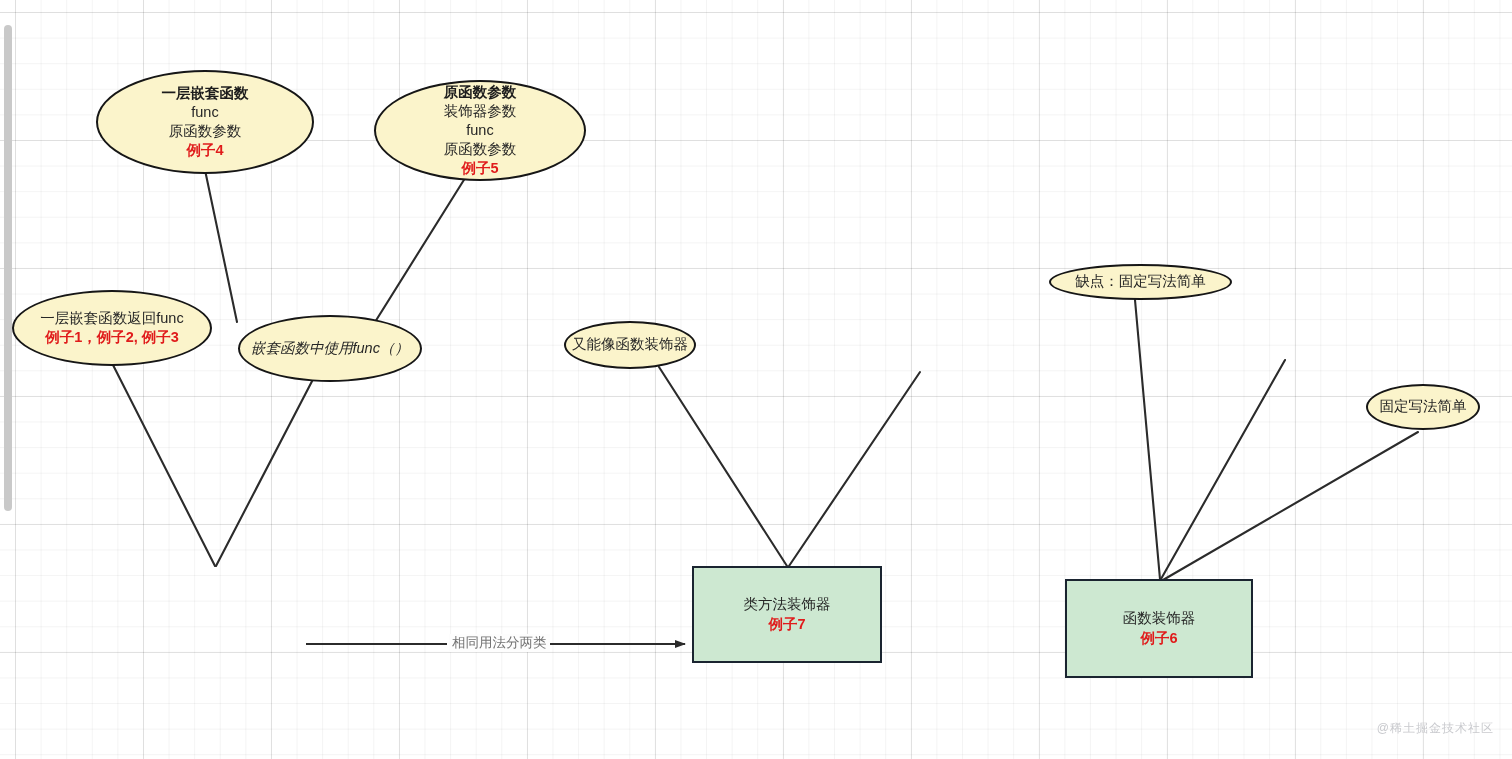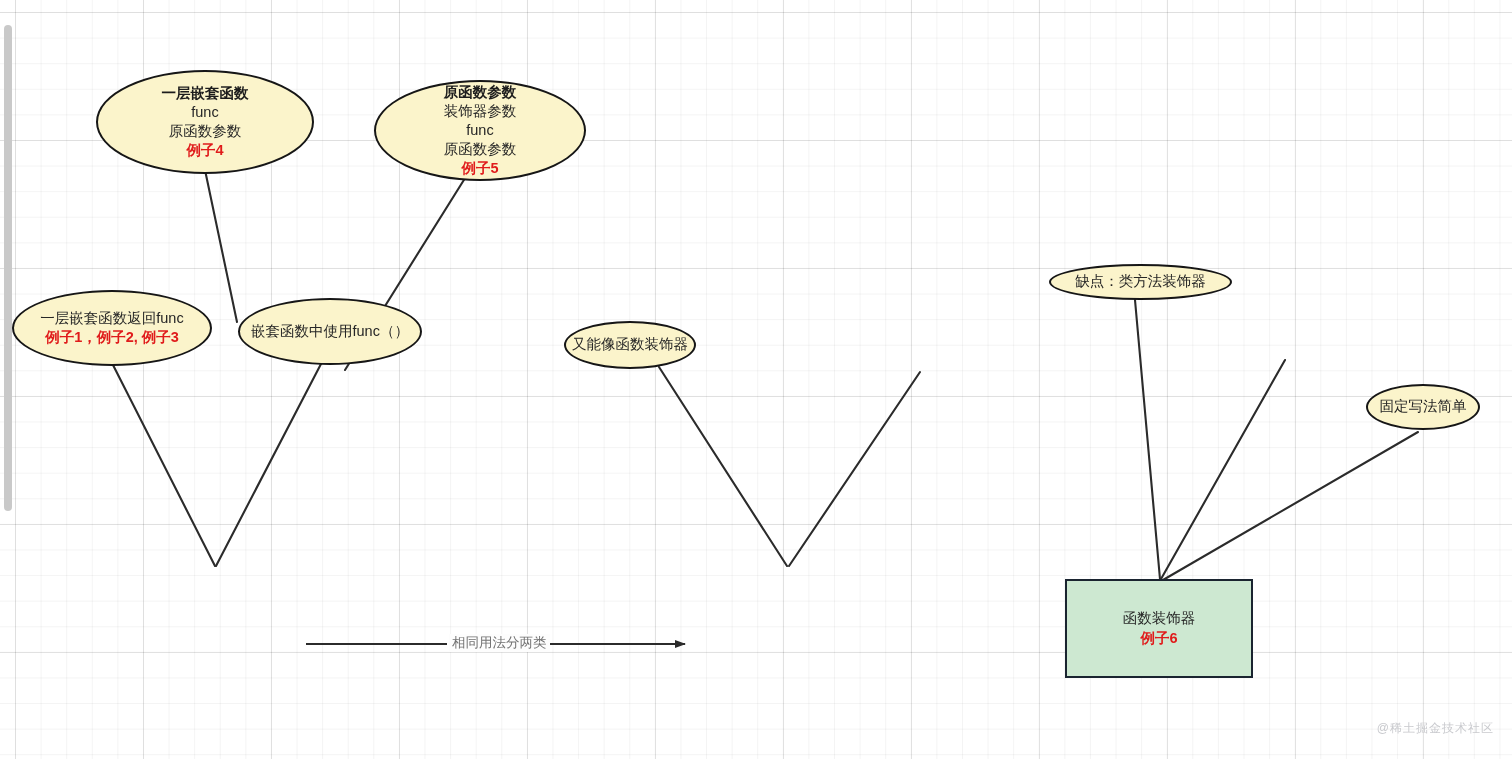--- a/index.html
+++ b/index.html
@@ -145,39 +145,43 @@
     <span class="ln-plain">func</span>
     <span class="ln-plain">原函数参数</span>
     <span class="ln-red">例子5</span>
   </div>
 
   <div class="node ellipse" style="left:12px; top:290px; width:200px; height:76px;">
     <span class="ln-plain">一层嵌套函数返回func</span>
     <span class="ln-red">例子1，例子2, 例子3</span>
   </div>
 
-  <div class="node ellipse" style="left:238px; top:298px; width:184px; height:67px;">
+  <div class="node ellipse" style="left:238px; top:315px; width:184px; height:67px;font-style:italic;">
     <span class="ln-plain">嵌套函数中使用func（）</span>
   </div>
 
   <div class="node ellipse" style="left:564px; top:321px; width:132px; height:48px;">
     <span class="ln-plain">又能像函数装饰器</span>
   </div>
 
 
   <div class="node ellipse" style="left:1049px; top:264px; width:183px; height:36px;">
-    <span class="ln-plain">缺点：类方法装饰器</span>
+    <span class="ln-plain">缺点：固定写法简单</span>
   </div>
 
 
   <div class="node ellipse" style="left:1366px; top:384px; width:114px; height:46px;">
     <span class="ln-plain">固定写法简单</span>
   </div>
 
 
+  <div class="node box" style="left:692px; top:566px; width:190px; height:97px;">
+    <span class="ln-plain">类方法装饰器</span>
+    <span class="ln-red">例子7</span>
+  </div>
 
   <div class="node box" style="left:1065px; top:579px; width:188px; height:99px;">
     <span class="ln-plain">函数装饰器</span>
     <span class="ln-red">例子6</span>
   </div>
 
   <div class="edge-label" style="left:449px; top:634px;">相同用法分两类</div>
 
   <div id="scrollbar-track">
     <div id="scrollbar-thumb"></div>

